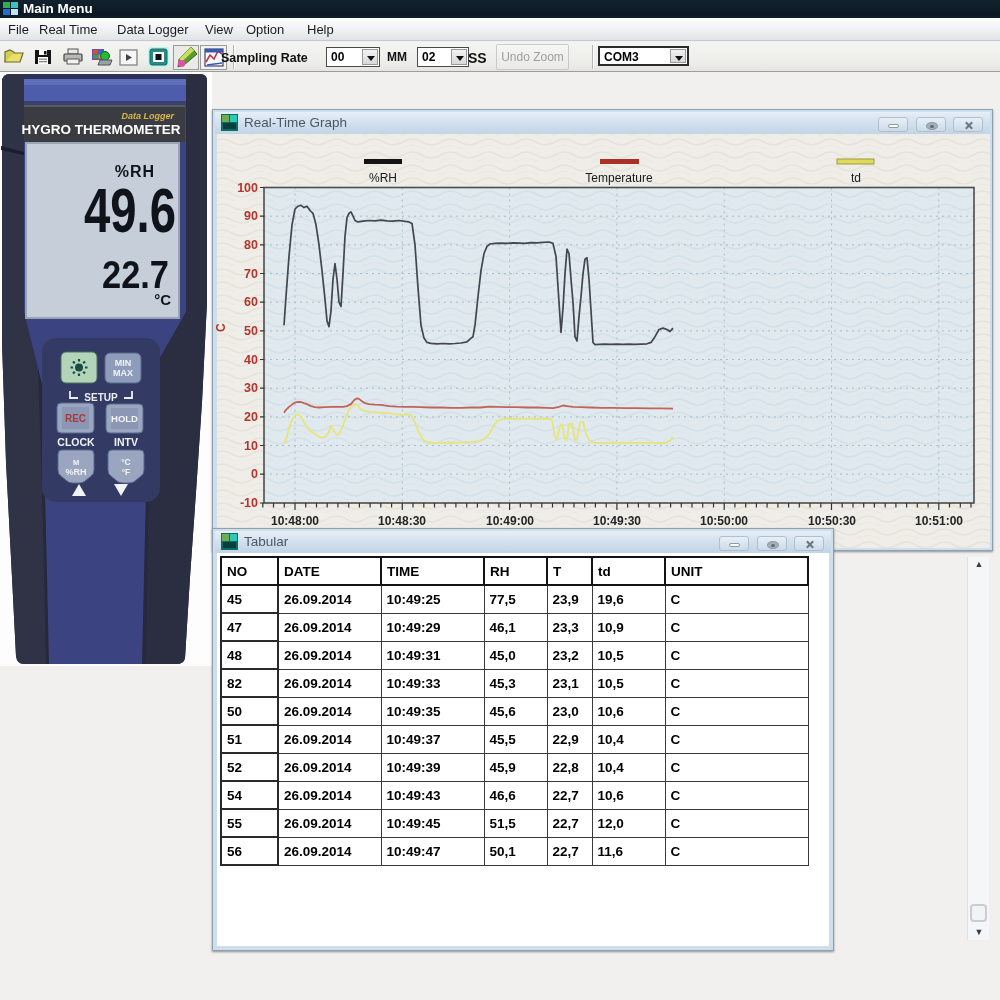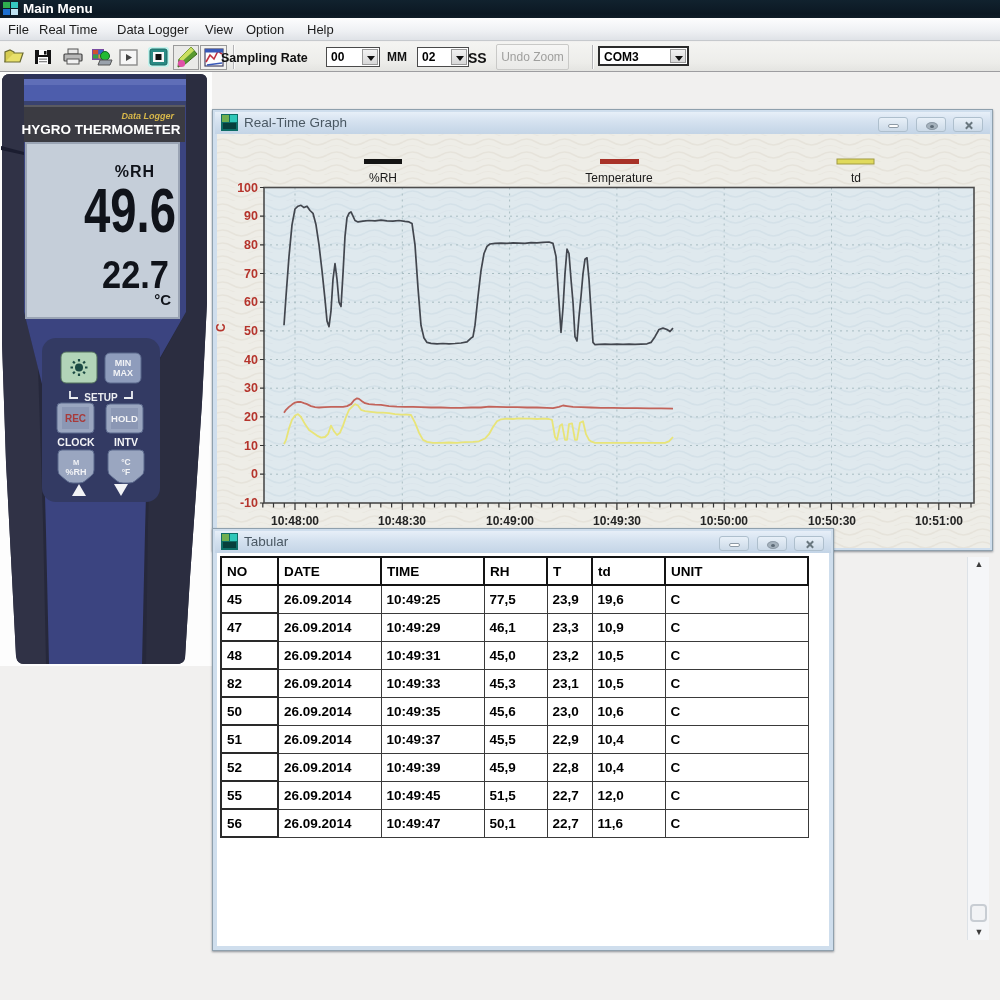--- a/index.html
+++ b/index.html
@@ -396,20 +396,29 @@
     <tr>
           <td>52</td>
           <td>26.09.2014</td>
           <td>10:49:39</td>
           <td>45,9</td>
           <td>22,8</td>
           <td>10,4</td>
           <td>C</td>
         </tr>
     <tr>
+          <td>54</td>
+          <td>26.09.2014</td>
+          <td>10:49:43</td>
+          <td>46,6</td>
+          <td>22,7</td>
+          <td>10,6</td>
+          <td>C</td>
+        </tr>
+    <tr>
           <td>55</td>
           <td>26.09.2014</td>
           <td>10:49:45</td>
           <td>51,5</td>
           <td>22,7</td>
           <td>12,0</td>
           <td>C</td>
         </tr>
     <tr>
           <td>56</td>

